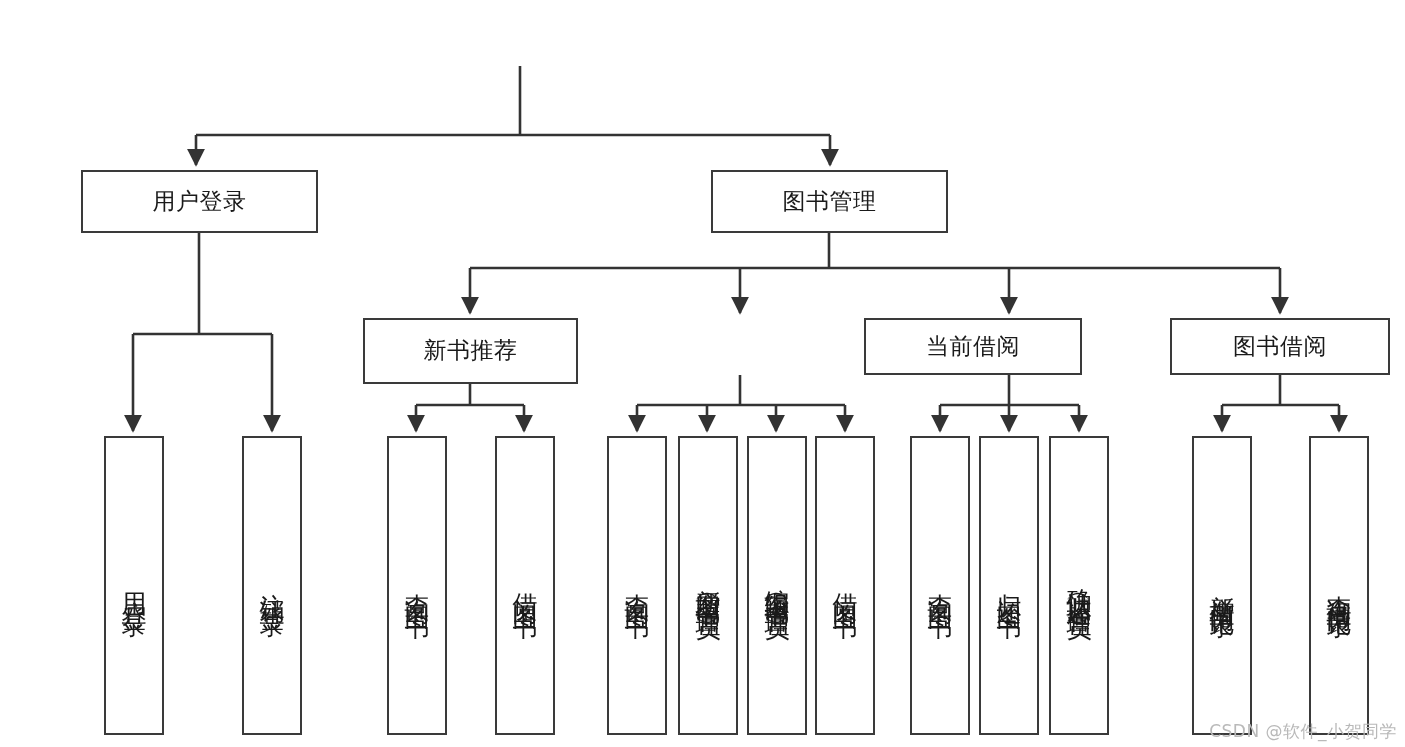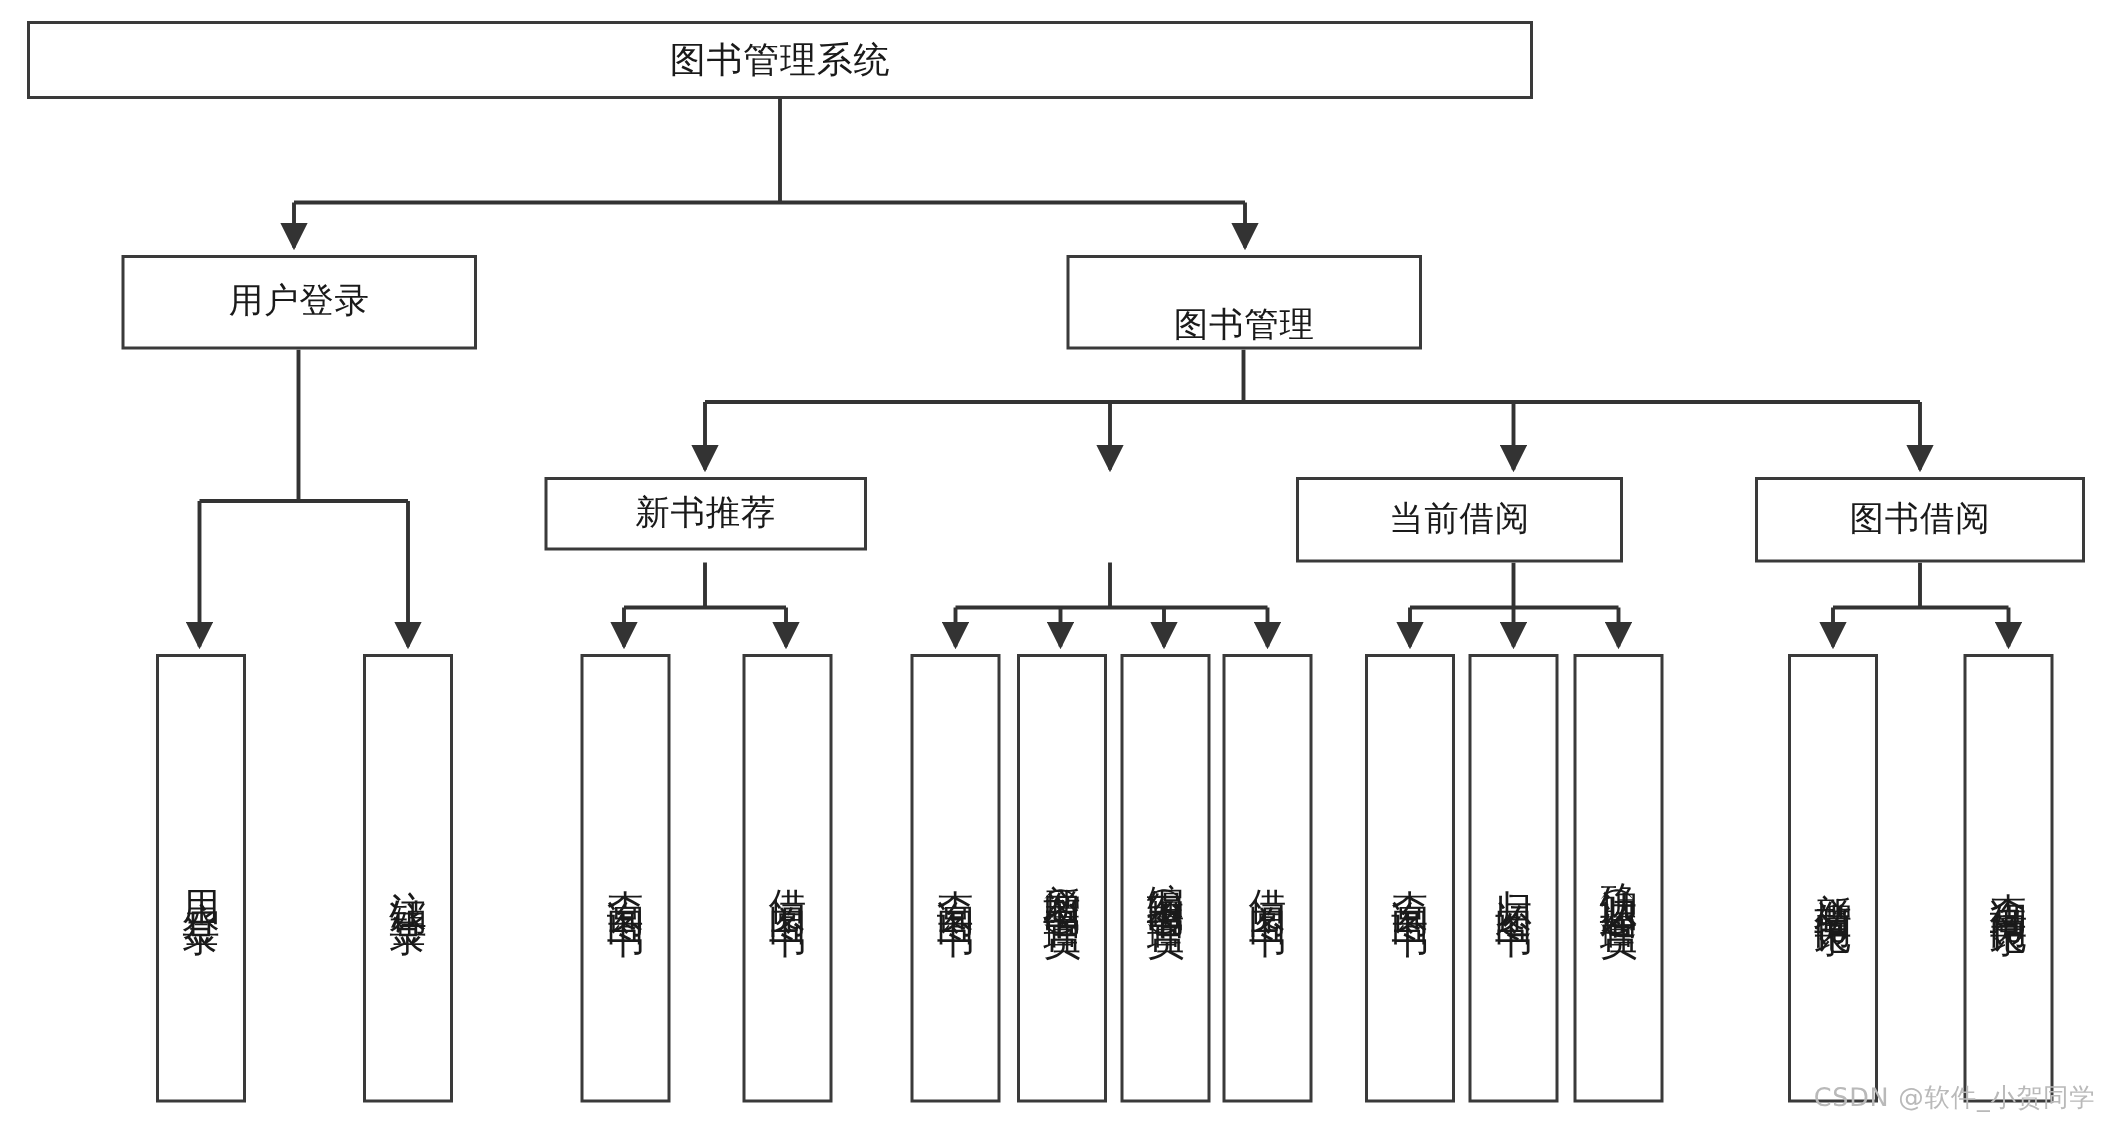--- a/index.html
+++ b/index.html
@@ -127,33 +127,30 @@
       <path d="M 1009 405 L 1009 431" marker-end="url(#arrow)"></path>
       <path d="M 1079 405 L 1079 431" marker-end="url(#arrow)"></path>
 
       <path d="M 1280 375 L 1280 405"></path>
       <path d="M 1222 405 L 1339 405"></path>
       <path d="M 1222 405 L 1222 431" marker-end="url(#arrow)"></path>
       <path d="M 1339 405 L 1339 431" marker-end="url(#arrow)"></path>
     </g>
   </svg>
 
-  <div class="node root horizontal" style="left:18px; top:14px; width:1004px; height:52px;">
-    <span class="label">图书管理系统</span>
-  </div>
 
   <div class="node horizontal" style="left:81px; top:170px; width:237px; height:63px;">
     <span class="label">用户登录</span>
   </div>
 
-  <div class="node horizontal" style="left:711px; top:170px; width:237px; height:63px;align-items:flex-end;">
+  <div class="node horizontal" style="left:711px; top:170px; width:237px; height:63px;">
     <span class="label">图书管理</span>
   </div>
 
-  <div class="node horizontal" style="left:363px; top:318px; width:215px; height:49px;text-align:center;">
+  <div class="node horizontal" style="left:363px; top:318px; width:215px; height:66px;text-align:center;">
     <span class="label">新书推荐</span>
   </div>
 
 
   <div class="node horizontal" style="left:864px; top:318px; width:218px; height:57px;">
     <span class="label">当前借阅</span>
   </div>
 
   <div class="node horizontal" style="left:1170px; top:318px; width:220px; height:57px;">
     <span class="label">图书借阅</span>

